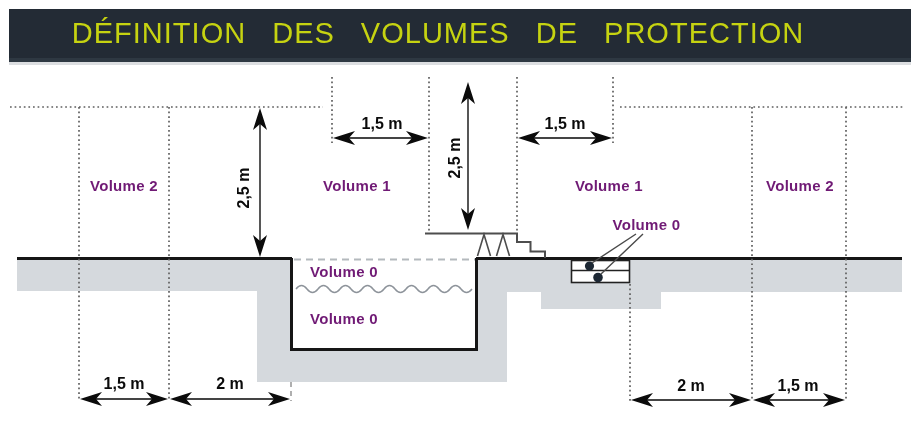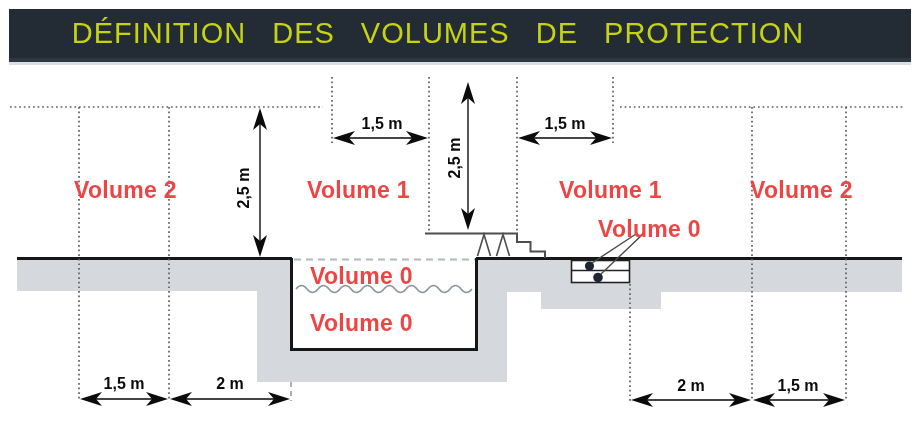--- a/index.html
+++ b/index.html
@@ -5,21 +5,21 @@
   html,body{margin:0;padding:0;background:#fff;}
   .stage{position:relative;width:920px;height:438px;background:#ffffff;overflow:hidden;
          font-family:"Liberation Sans","DejaVu Sans",sans-serif;}
   
   .titlebar{position:absolute;left:9px;top:9px;width:902px;height:49px;background:#232b35;
             border-bottom:4px solid #2e3842;display:flex;align-items:center;justify-content:center;}
   .titlebar-shadow{position:absolute;left:9px;top:62px;width:902px;height:3px;background:#dcdee1;}
   .title{color:#c6d311;font-size:29px;font-weight:400;letter-spacing:1px;word-spacing:17px;
          margin-right:44px;white-space:nowrap;}
   
-  .vol{position:absolute;font-size:23px;font-weight:700;color:#ef4444;text-align:center;
+  .vol{position:absolute;font-size:15px;font-weight:700;color:#701a75;text-align:center;
        letter-spacing:.3px;white-space:nowrap;}
   .vol.leftalign{text-align:left;}
   .dim{position:absolute;font-size:16px;font-weight:700;color:#0b0b0b;text-align:center;white-space:nowrap;}
   .dim.rot{transform:rotate(-90deg);transform-origin:center center;width:60px;}
   svg{position:absolute;left:0;top:0;}
 </style>
 </head>
 <body>
 
 <div class="stage">

